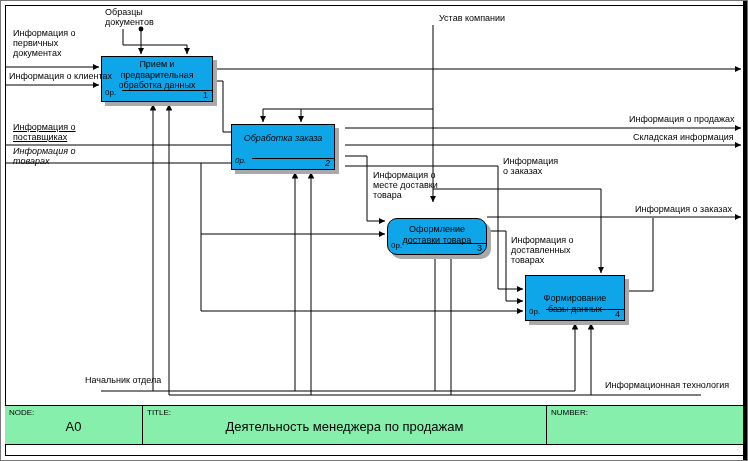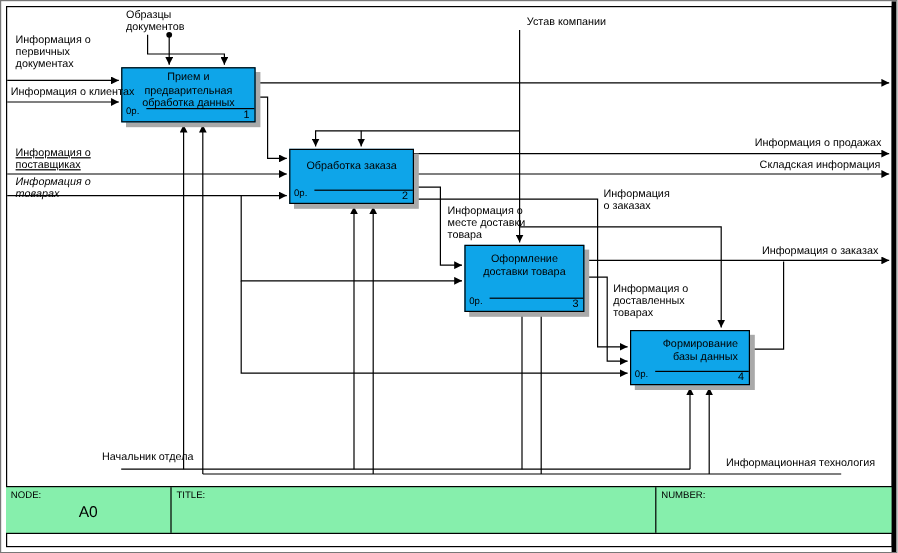--- a/index.html
+++ b/index.html
@@ -73,34 +73,34 @@
     <path d="M450,394 V251" marker-end="url(#ah)"></path>
     <path d="M590,394 V322" marker-end="url(#ah)"></path>
   </svg>
 
   <div class="box" style="left:100px;top:55px;width:112px;height:46px;">
     <div class="ttl">Прием и предварительная обработка данных</div>
     <div class="sep"></div>
     <span class="cost">0р.</span>
     <span class="num">1</span>
   </div>
-  <div class="box" style="left:240px;top:123px;width:104px;height:46px;">
+  <div class="box" style="left:230px;top:123px;width:104px;height:46px;font-style:italic;">
     <div class="ttl" style="top:8px;">Обработка заказа</div>
     <div class="sep"></div>
     <span class="cost">0р.</span>
     <span class="num">2</span>
   </div>
-  <div class="box" style="left:386px;top:203px;width:100px;height:56px;">
+  <div class="box" style="left:386px;top:217px;width:100px;height:37px;border-radius:10px;">
     <div class="ttl" style="left:9px;right:9px;top:5px;">Оформление доставки товара</div>
     <div class="sep"></div>
     <span class="cost">0р.</span>
     <span class="num">3</span>
   </div>
   <div class="box" style="left:524px;top:274px;width:100px;height:46px;">
-    <div class="ttl" style="left:9px;right:9px;top:5px;text-align:right;">Формирование базы данных</div>
+    <div class="ttl" style="left:9px;right:9px;top:17px;">Формирование базы данных</div>
     <div class="sep"></div>
     <span class="cost">0р.</span>
     <span class="num">4</span>
   </div>
 
   <div class="lbl" style="left:12px;top:27px;width:68px;">Информация о первичных документах</div>
   <div class="lbl nowrap" style="left:8px;top:70px;">Информация о клиентах</div>
   <div class="lbl" style="left:12px;top:121px;width:68px;text-decoration:underline;">Информация о поставщиках</div>
   <div class="lbl" style="left:12px;top:145px;width:68px;font-style:italic;">Информация о товарах</div>
   <div class="lbl" style="left:104px;top:6px;width:64px;">Образцы документов</div>
@@ -114,20 +114,21 @@
   <div class="lbl nowrap" style="left:84px;top:374px;">Начальник отдела</div>
   <div class="lbl nowrap" style="left:604px;top:379px;">Информационная технология</div>
 
   <div class="titlebar">
     <div class="cell cell-node">
       <span class="cap">NODE:</span>
       <div class="val">А0</div>
     </div>
     <div class="cell cell-title">
       <span class="cap">TITLE:</span>
+      <div class="val">Деятельность менеджера по продажам</div>
     </div>
     <div class="cell cell-number">
       <span class="cap">NUMBER:</span>
     </div>
   </div>
 
   <div class="rightband"></div>
 </div>
 
 </body></html>

